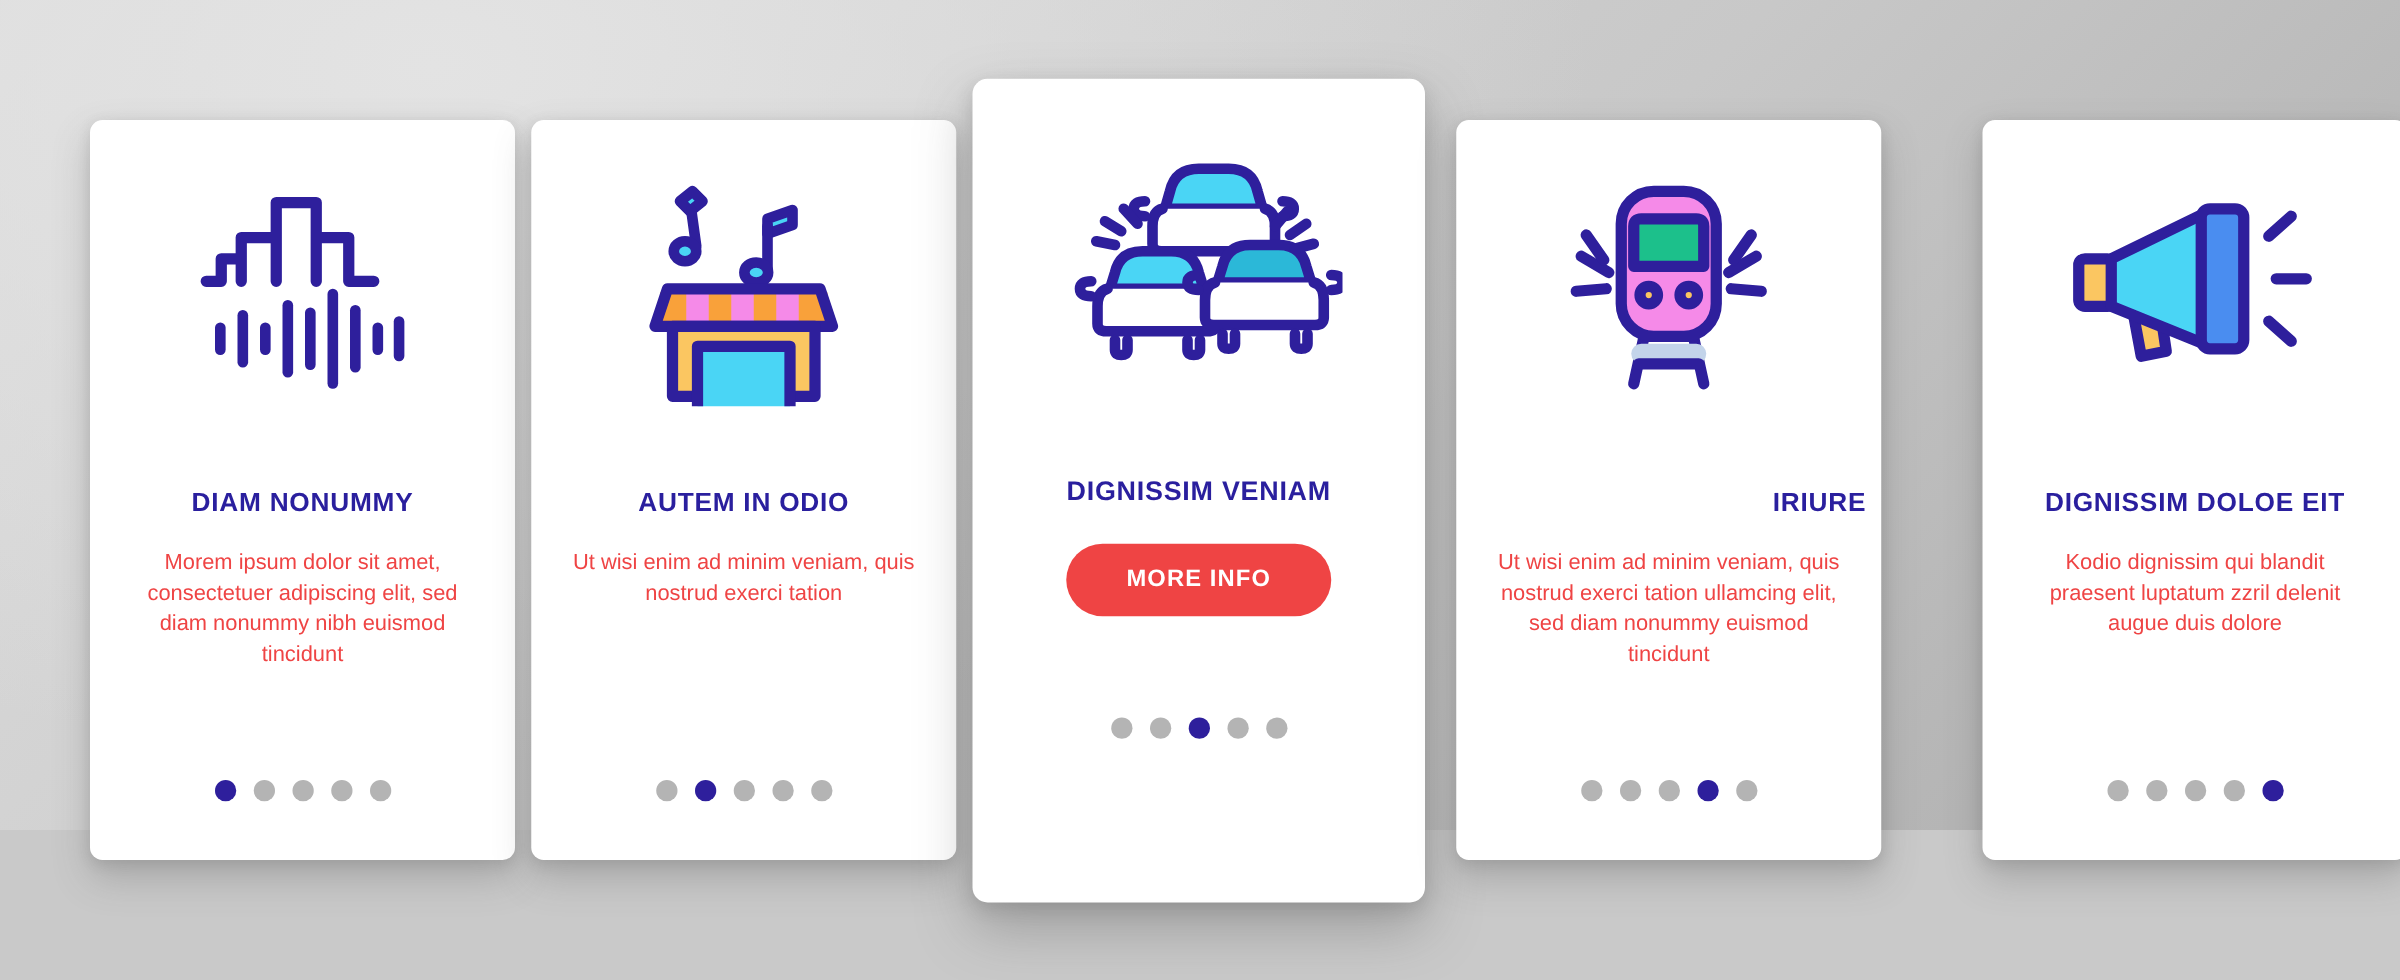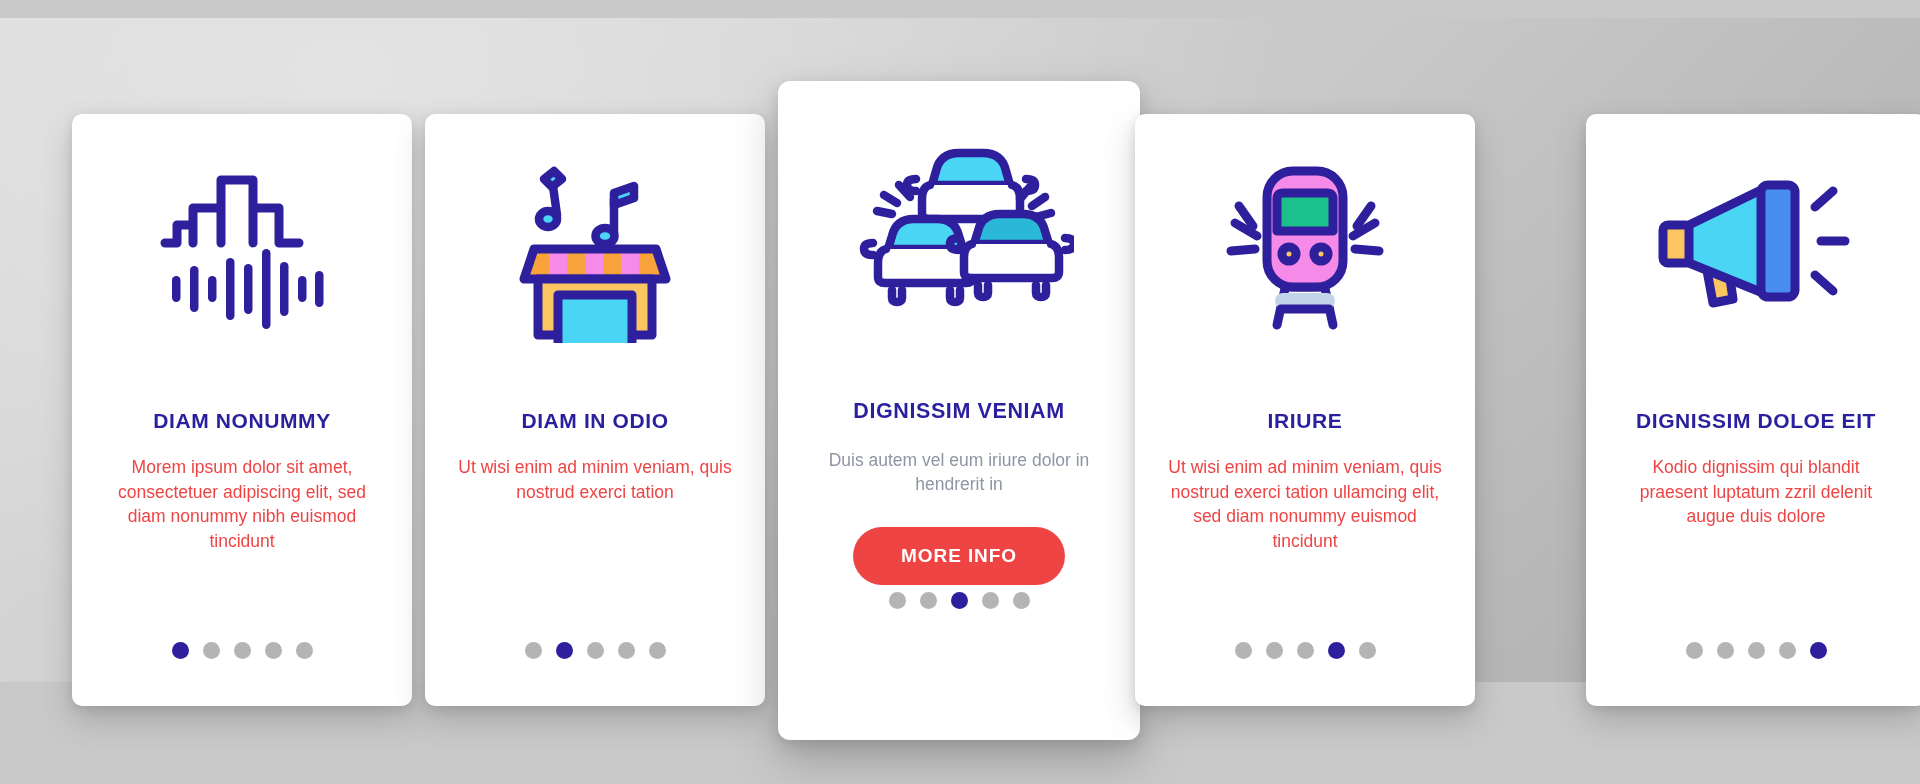--- a/index.html
+++ b/index.html
@@ -14,21 +14,20 @@
     background: #c9c9c9;
   }
 
   #stage {
     position: relative;
     width: 1920px;
     height: 664px;
     background:
       radial-gradient(ellipse 1500px 900px at 18% 8%, #e3e3e3 0%, rgba(227,227,227,0) 62%),
       linear-gradient(135deg, #dcdcdc 0%, #d2d2d2 28%, #c8c8c8 55%, #b7b7b7 82%, #aeaeae 100%);
-    margin-top: 18px;
   }
 
   .card {
     position: absolute;
     background: #ffffff;
     border-radius: 10px;
     box-sizing: border-box;
     display: flex;
     flex-direction: column;
     align-items: center;
@@ -36,21 +35,21 @@
   }
 
   
   .card.side {
     top: 96px;
     width: 340px;
     height: 592px;
   }
   .card.c1 { left: 72px; }
   .card.c2 { left: 425px; }
-  .card.c4 { left: 1135px; }
+  .card.c4 { left: 1165px; align-items: flex-end; }
   .card.c5 { left: 1586px; }
 
   
   .card.featured {
     top: 63px;
     left: 778px;
     width: 362px;
     height: 659px;
     border-radius: 12px;
     box-shadow: 0 20px 44px rgba(80,80,80,0.36), 0 5px 14px rgba(70,70,70,0.18);
@@ -187,21 +186,21 @@
             <rect x="121" y="96" width="18" height="31" fill="#f58ae8"></rect>
           </g>
           <path d="M34 96 L156 96 L166 126 L24 126 Z" fill="none" stroke="#2e1f9c" stroke-width="9" stroke-linejoin="round"></path>
 
           <path d="M38 126 L152 126 L152 182 L38 182 Z" fill="#fbc661" stroke="#2e1f9c" stroke-width="9" stroke-linejoin="round"></path>
 
           <rect x="58" y="142" width="74" height="56" fill="#4ad5f5" stroke="#2e1f9c" stroke-width="9" stroke-linejoin="round"></rect>
         </svg>
       </span>
     </div>
-    <div class="card-title">DIAM IN ODIO</div>
+    <div class="card-title">AUTEM IN ODIO</div>
     <div class="card-body">Ut wisi enim ad minim veniam, quis nostrud exerci tation</div>
     <div class="dots">
       <span class="dot"></span>
       <span class="dot active"></span>
       <span class="dot"></span>
       <span class="dot"></span>
       <span class="dot"></span>
     </div>
   </div>
 
@@ -236,21 +235,20 @@
             <path d="M53 72 L40 64"></path>
             <path d="M48 83 L33 80"></path>
             <path d="M176 68 L186 56"></path>
             <path d="M188 75 L201 66"></path>
             <path d="M192 86 L207 82"></path>
           </g>
         </svg>
       </span>
     </div>
     <div class="card-title">DIGNISSIM VENIAM</div>
-    <div class="card-body">Duis autem vel eum iriure dolor in hendrerit in</div>
     <button class="more-info-btn">MORE INFO</button>
     <div class="dots">
       <span class="dot"></span>
       <span class="dot"></span>
       <span class="dot active"></span>
       <span class="dot"></span>
       <span class="dot"></span>
     </div>
   </div>
 

